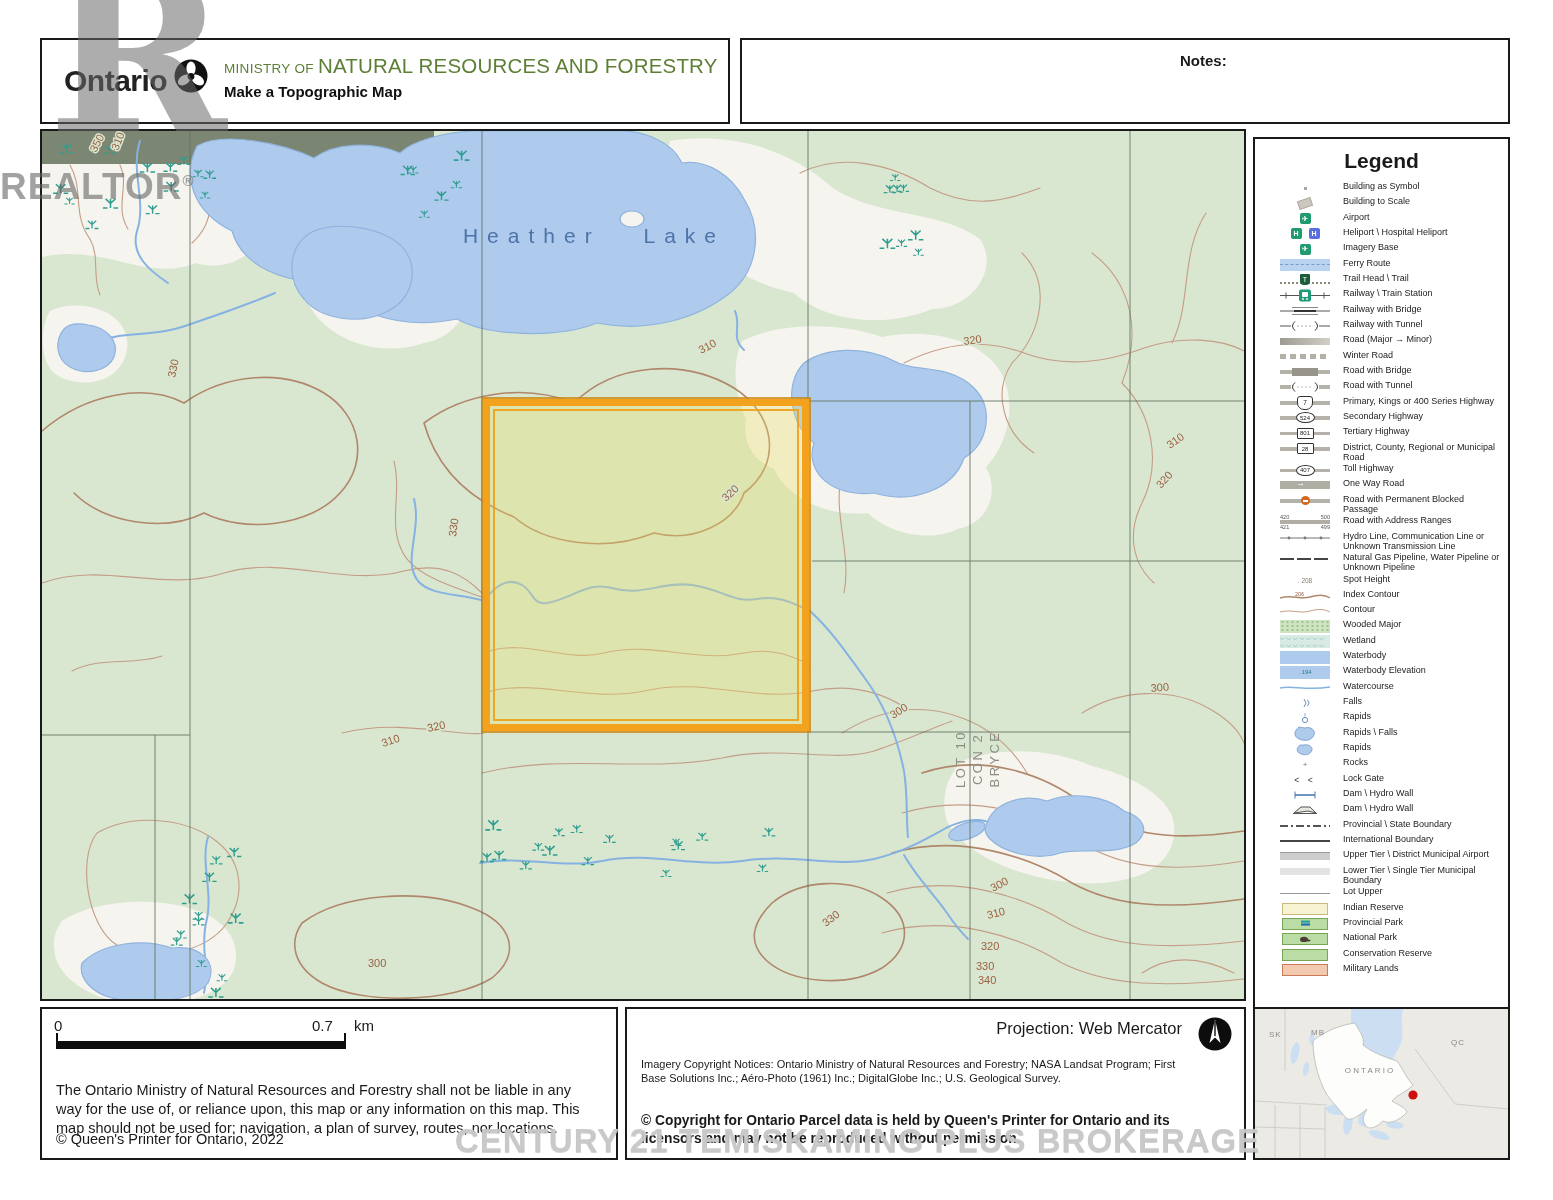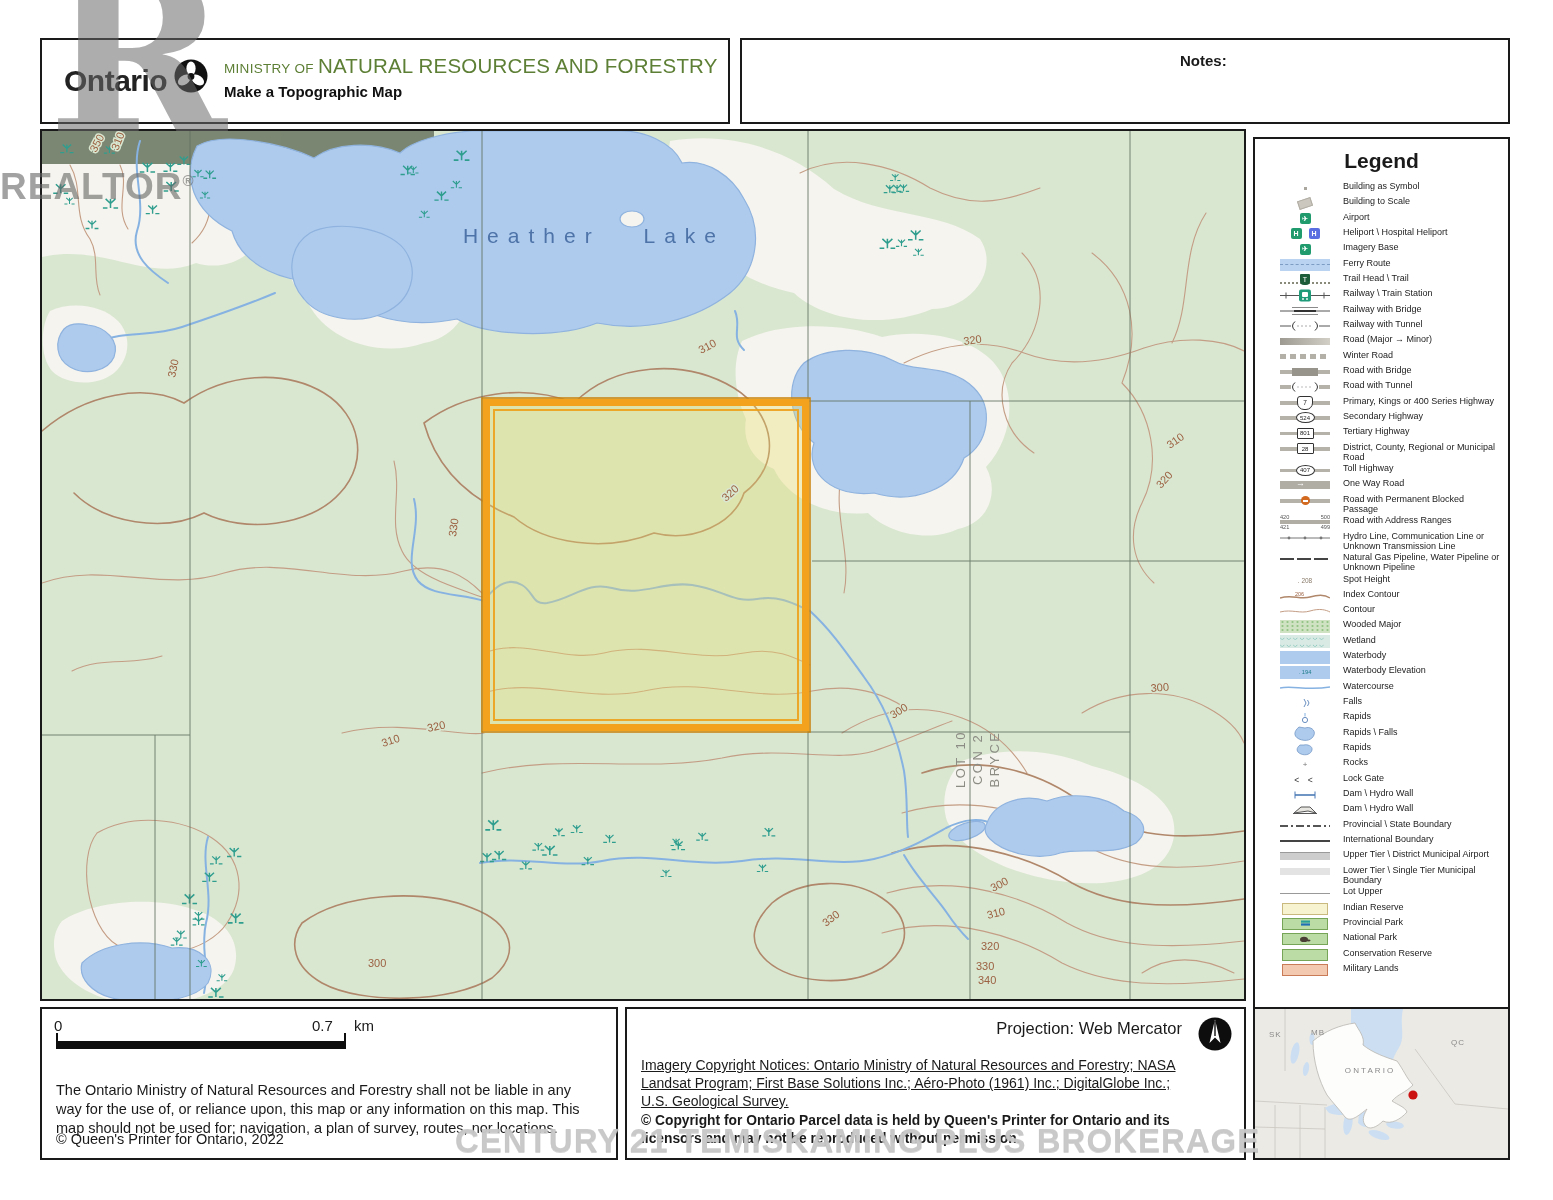--- a/index.html
+++ b/index.html
@@ -47,21 +47,21 @@
   .sb-num{position:absolute;font-size:15px;top:0;}
   .sb-0{left:0;}
   .sb-07{left:258px;}
   .sb-km{left:300px;font-size:15px;}
   .sb-bar{position:absolute;left:2px;top:24px;width:290px;height:8px;background:#0d0d0d;}
   .sb-tick{position:absolute;top:16px;width:2px;height:16px;background:#0d0d0d;}
   .disclaimer{position:absolute;left:14px;top:56px;width:540px;font-size:14.5px;line-height:1.32;margin-top:16px;}
   .qp{position:absolute;left:14px;top:122px;font-size:14.5px;}
   .projection{position:absolute;right:62px;top:10px;font-size:16.5px;}
   .north{position:absolute;right:10px;top:6px;}
-  .imagery{position:absolute;left:14px;top:48px;width:560px;font-size:14px;line-height:1.28;text-decoration:underline;}
+  .imagery{position:absolute;left:14px;top:48px;width:560px;font-size:11px;line-height:1.28;}
   .parcelc{position:absolute;left:14px;top:103px;width:590px;font-size:13.8px;line-height:1.28;font-weight:bold;}
 
   
   .wm-r{position:absolute;left:48px;top:-52px;font-family:"DejaVu Serif", serif;font-weight:bold;
         font-size:215px;color:rgba(105,105,105,.55);z-index:40;pointer-events:none;line-height:1;}
   .wm-realtor{position:absolute;left:0px;top:166px;font-size:37px;font-weight:bold;
         letter-spacing:1px;color:rgba(100,100,100,.6);z-index:40;pointer-events:none;}
   .wm-realtor sup{font-size:15px;}
   .wm-c21{position:absolute;left:455px;top:1122px;width:700px;text-align:center;font-size:33px;
         font-weight:bold;letter-spacing:1px;color:rgba(160,160,160,.55);

